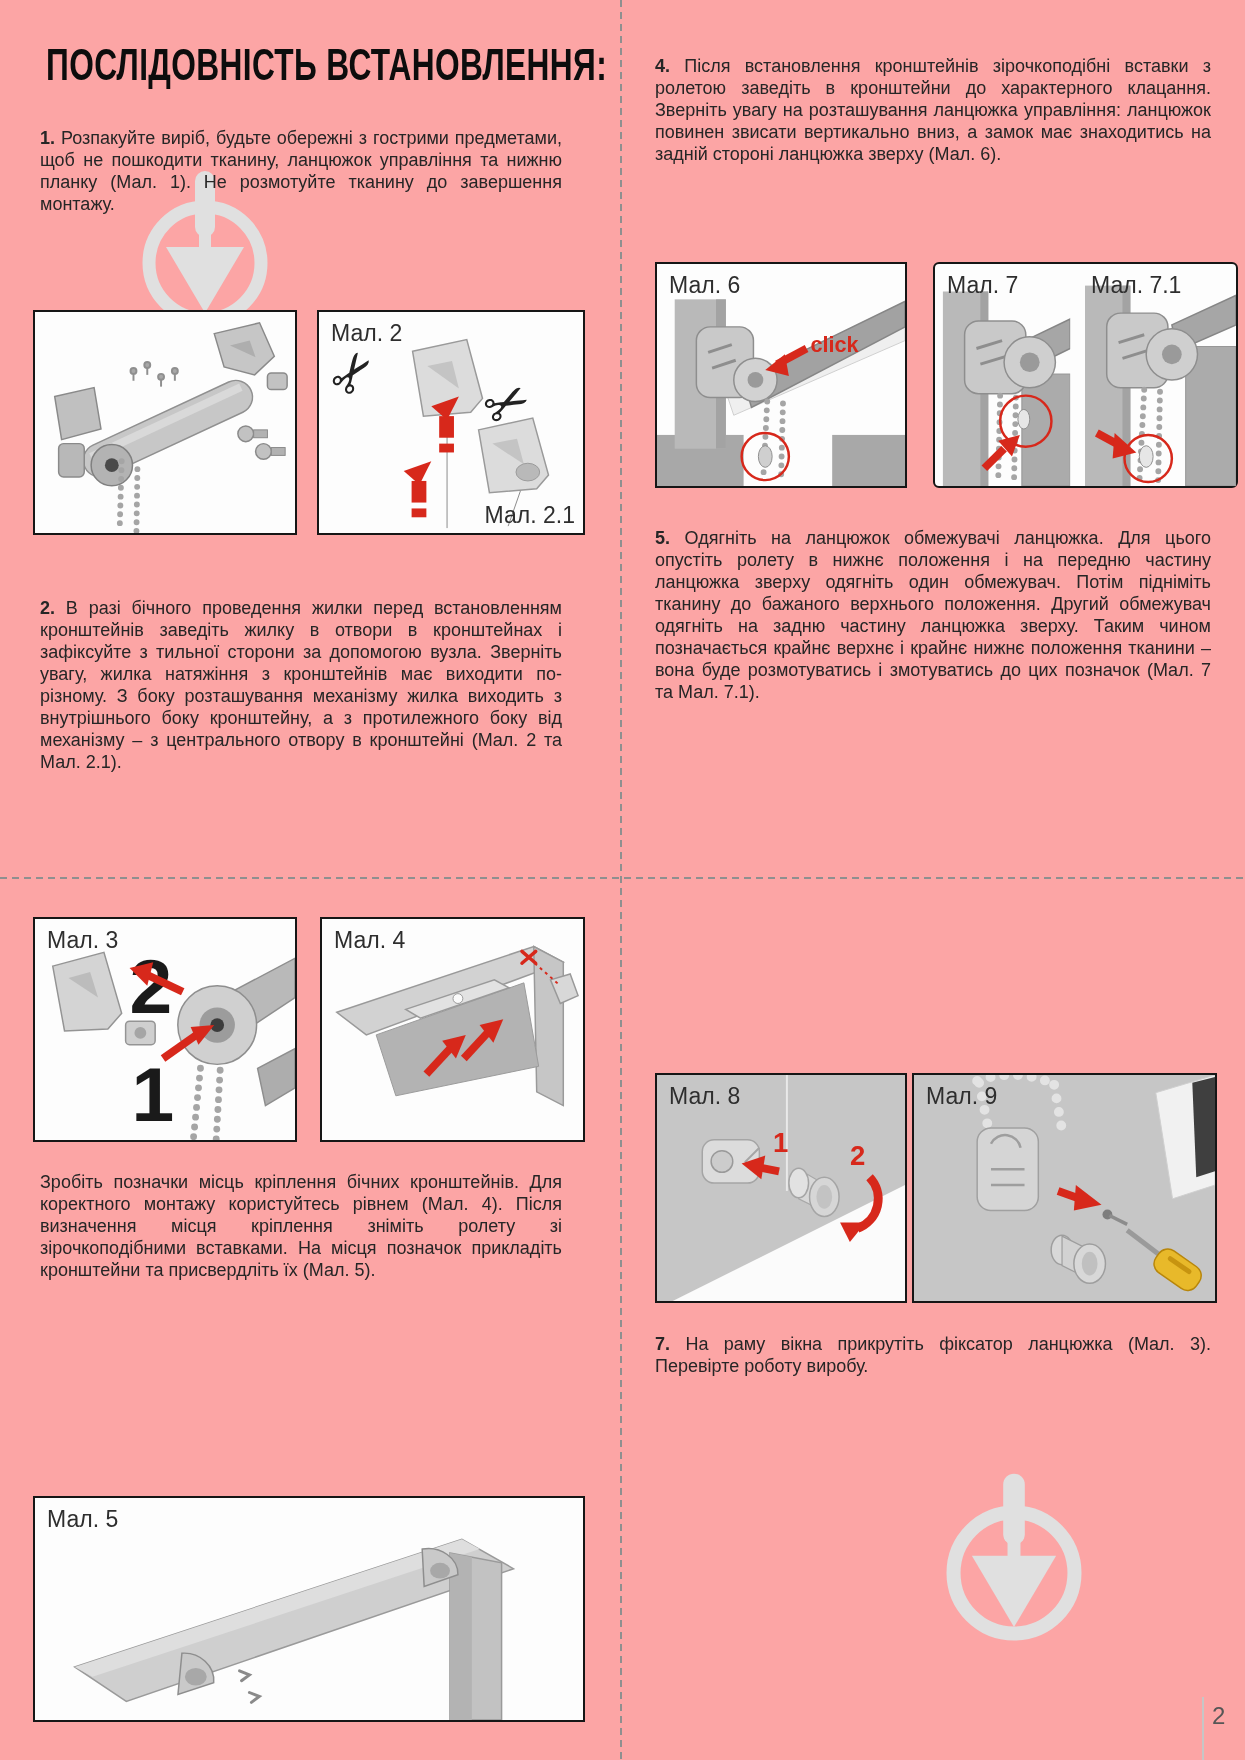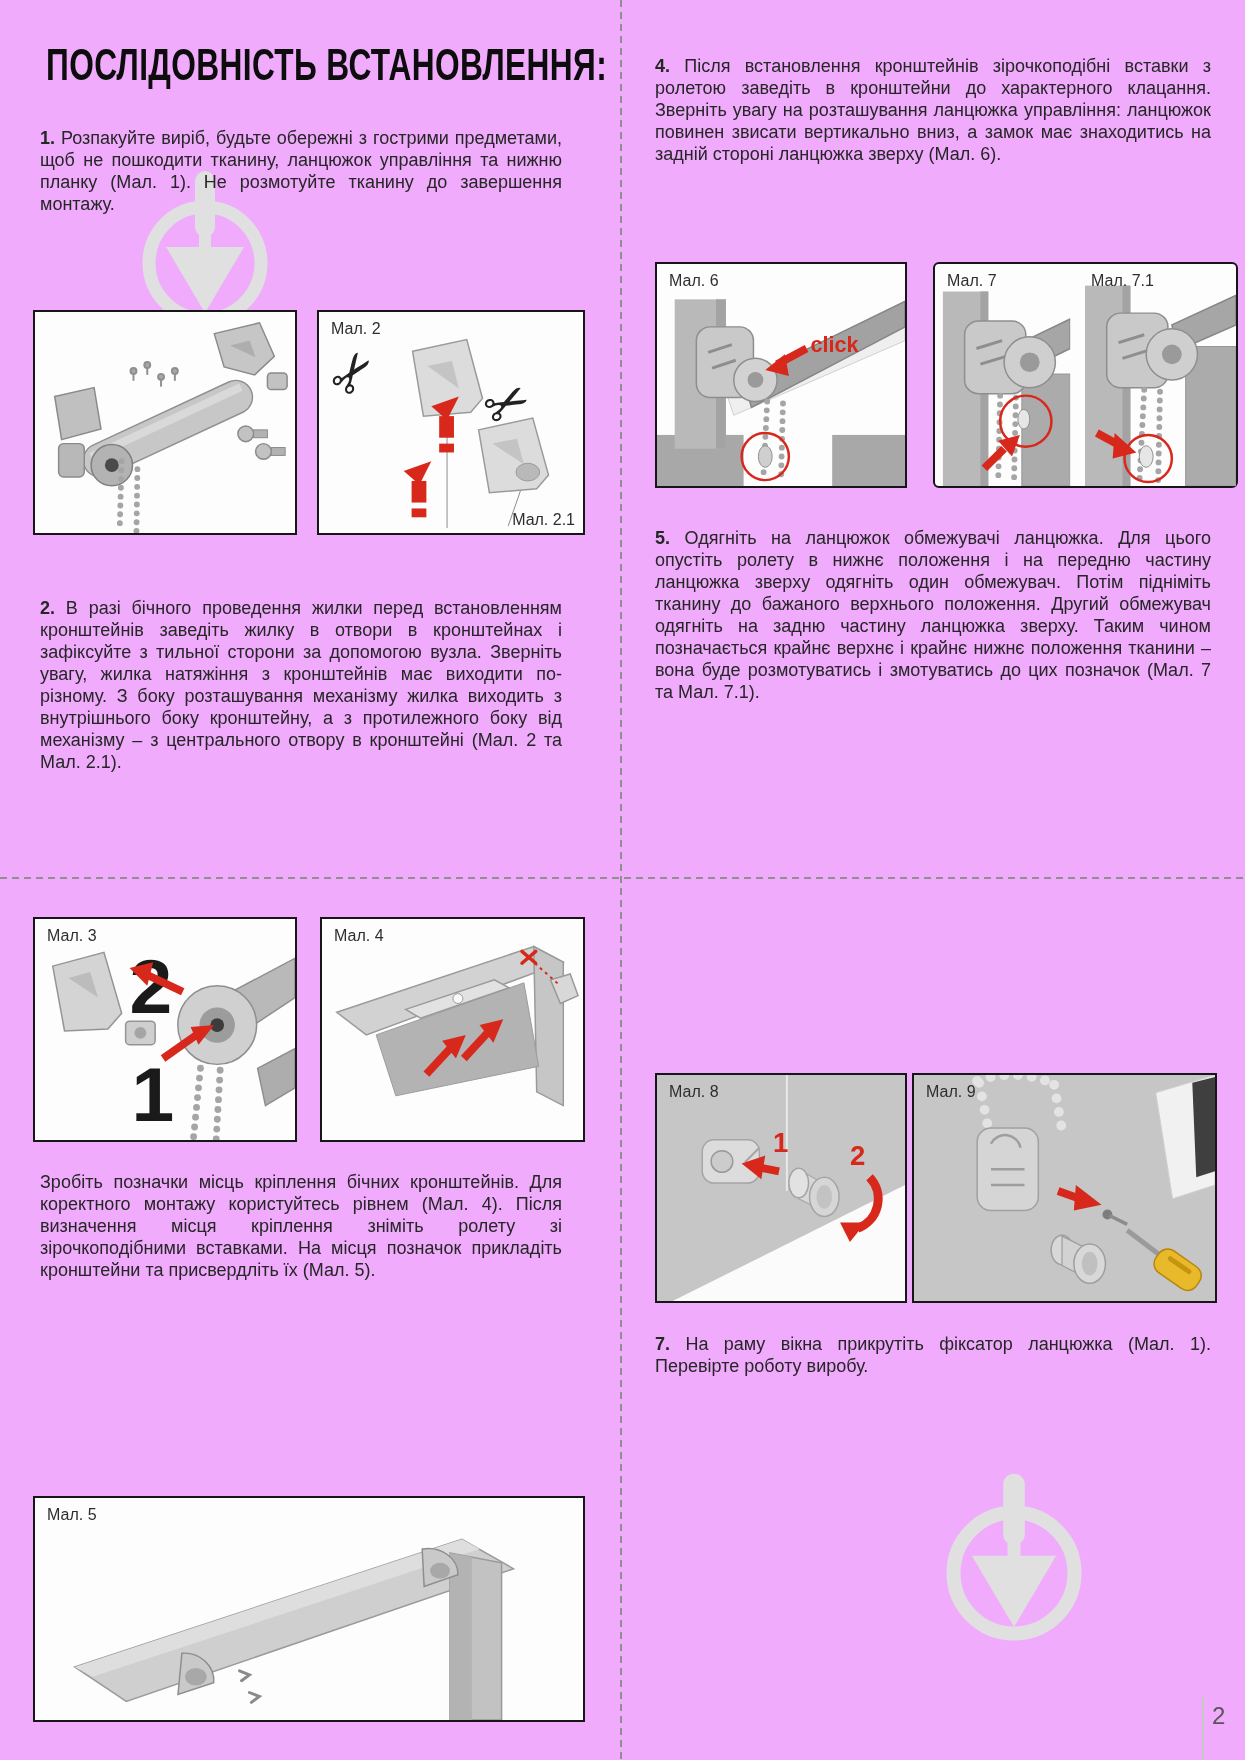--- a/index.html
+++ b/index.html
@@ -1,17 +1,17 @@
 <!DOCTYPE html>
 <html><head>
 <meta charset="utf-8">
 <style>
   html,body{margin:0;padding:0;background:#e9e9e9;}
   #page{
-    position:relative;width:1245px;height:1760px;background:#f0abfc;
+    position:relative;width:1245px;height:1760px;background:#fca5a5;
     font-family:"Liberation Sans",sans-serif;color:#262626;overflow:hidden;
     margin:0 auto;
   }
   
   .vdash{
     position:absolute;left:620px;top:0;width:2px;height:1760px;
     background:repeating-linear-gradient(to bottom,#8f8f8f 0 7px,transparent 7px 12px);
   }
   .hdash{
     position:absolute;left:0;top:877px;width:1245px;height:2px;
@@ -31,21 +31,21 @@
   .step b{font-weight:bold;}
   .step p{margin:0;}
   .step p + p{margin-top:12px;}
   
   .figbox{
     position:absolute;border:2px solid #161616;background:#fdfdfd;
     box-sizing:border-box;
   }
   .figbox svg{position:absolute;left:0;top:0;width:100%;height:100%;}
   .figlabel{
-    position:absolute;top:8px;left:12px;font-size:16px;color:#2e2e2e;z-index:3;
+    position:absolute;top:8px;left:12px;font-size:23px;color:#2e2e2e;z-index:3;
   }
   .figlabel.br{top:auto;left:auto;right:8px;bottom:4px;}
   .red-fill{fill:#d7281b;}
   .red-stroke{stroke:#d7281b;}
   .wm{position:absolute;z-index:0;}
   .textlayer{z-index:1;}
   
   .pageno{
     position:absolute;left:1212px;top:1702px;font-size:24px;color:#565656;
   }
@@ -325,19 +325,19 @@
       <line x1="216" y1="158" x2="250" y2="184" stroke="#9a9a9a" stroke-width="5"></line>
       <g transform="rotate(35 266 198)">
         <rect x="242" y="184" width="50" height="27" rx="11" fill="#e8b92a" stroke="#b8860b" stroke-width="1.5"></rect>
         <rect x="252" y="190" width="28" height="5" rx="2.5" fill="#c79410"></rect>
       </g>
     </svg>
   </div>
 
   <p class="step textlayer" style="left:655px;top:1334px;width:556px;">
     <b>7.</b>
-    <span>На раму вікна прикрутіть фіксатор ланцюжка (Мал. 1). Перевірте роботу виробу.</span>
+    <span>На раму вікна прикрутіть фіксатор ланцюжка (Мал. 3). Перевірте роботу виробу.</span>
   </p>
 
   <div class="pageno-line"></div>
   <div class="pageno">2</div>
 
 </div>
 
 </body></html>

